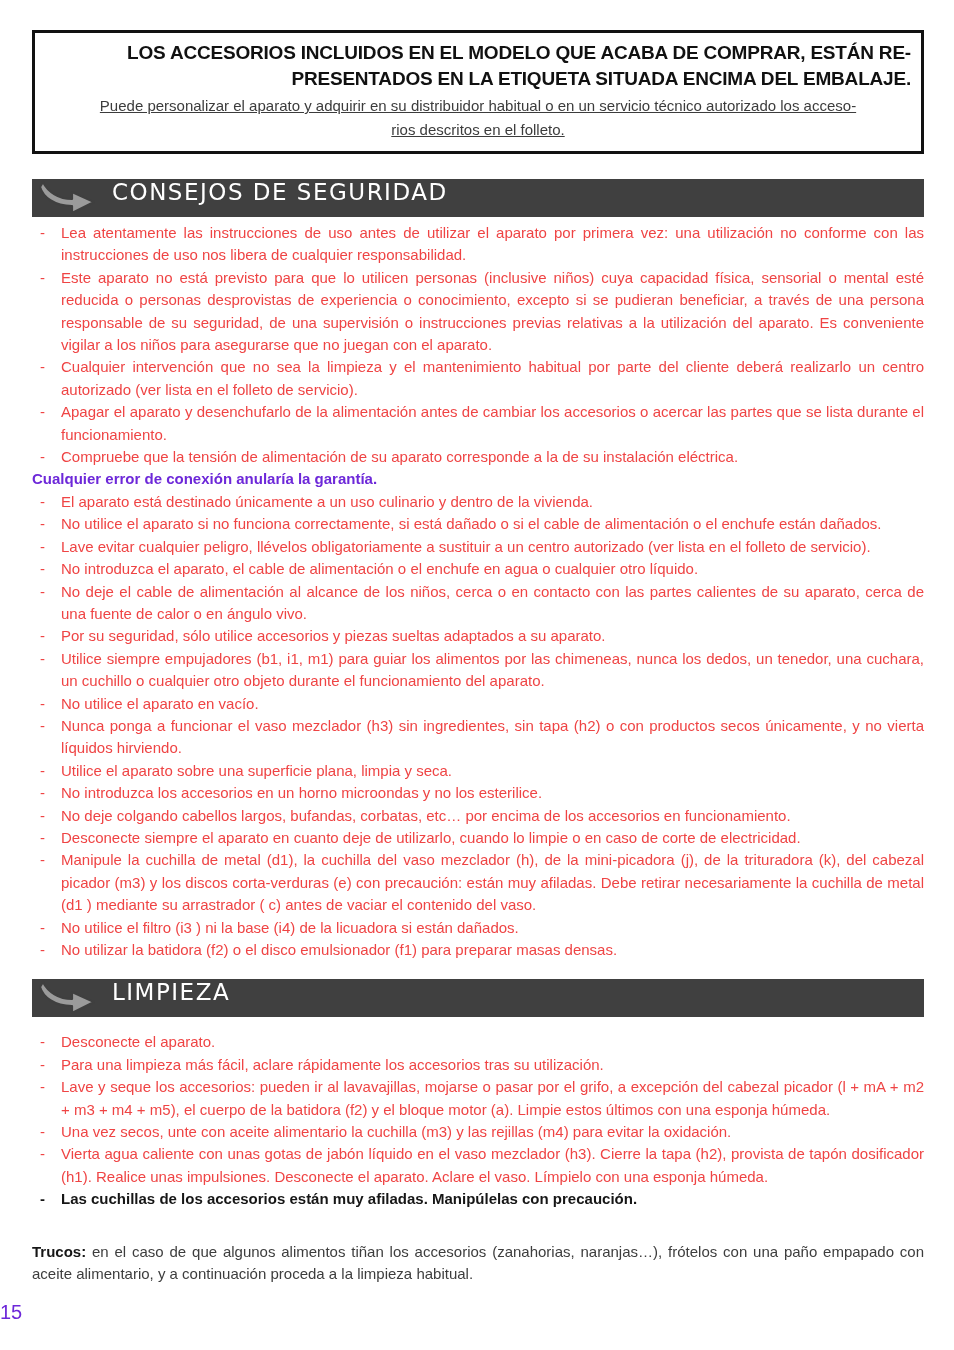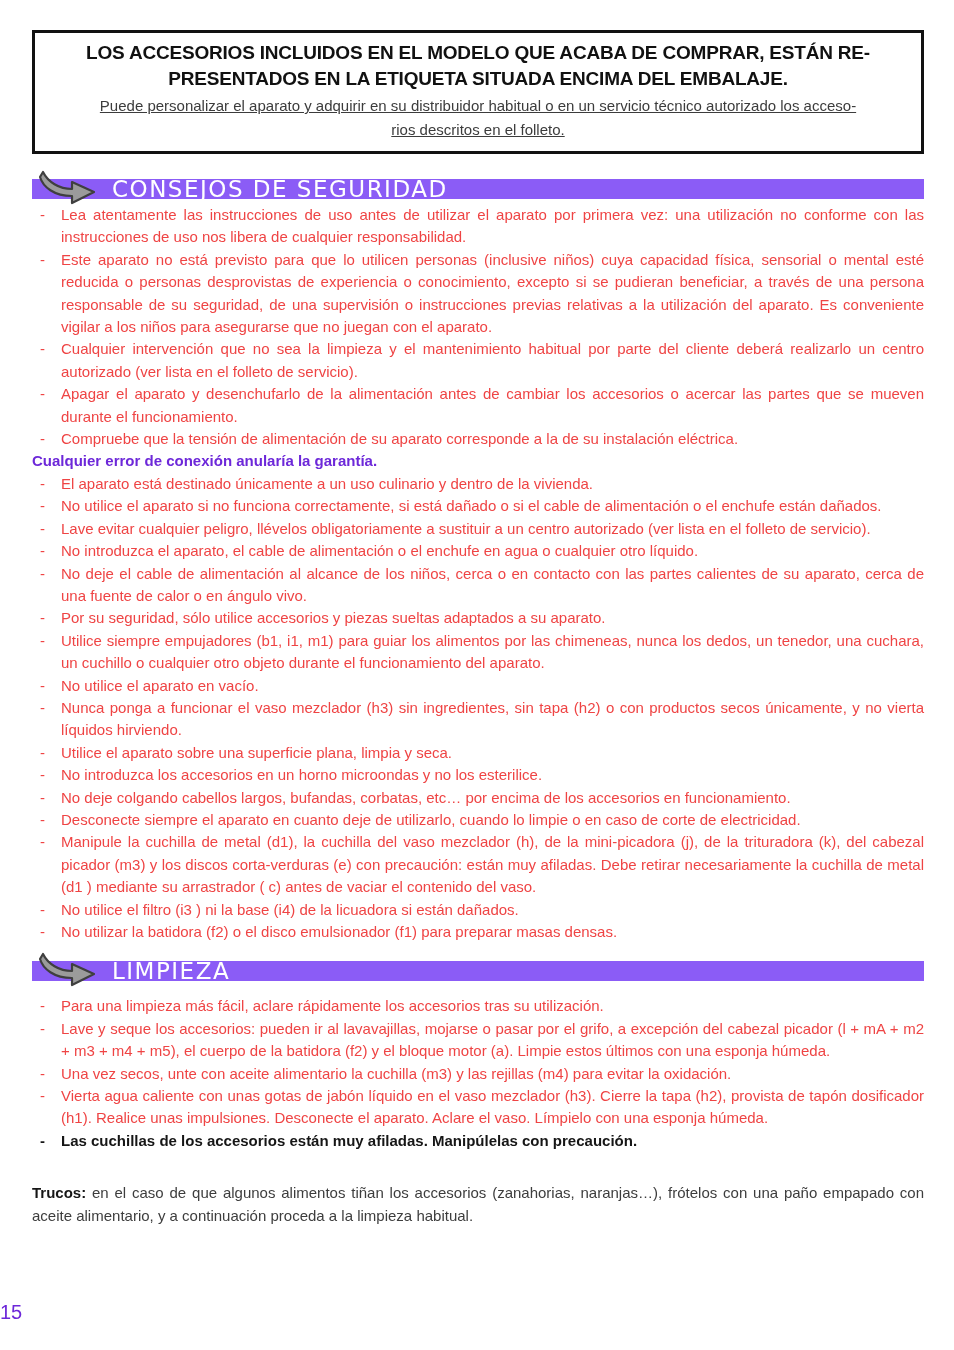--- a/index.html
+++ b/index.html
@@ -23,35 +23,35 @@
     border: 3px solid #111111;
     padding: 7px 10px 11px 10px;
     text-align: center;
   }
   .notice-title {
     font-weight: bold;
     font-size: 19px;
     line-height: 26px;
     color: #111111;
     letter-spacing: -0.2px;
+    text-align: right;
   }
   .notice-body {
     font-size: 15px;
     line-height: 21px;
     color: #3c3c3c;
     margin-top: 3px;
     text-decoration: underline;
   }
   
   .section-bar {
     margin-top: 25px;
-    background: #8b5cf6;
-    height: 20px;
+    background: #404040;
+    height: 38px;
     display: flex;
-    align-items: center;
     padding: 0 10px 0 6px;
   }
   .section-bar .icon {
     width: 62px;
     height: 40px;
     margin-right: 12px;
     display: flex;
     align-items: center;
     flex: 0 0 auto;
   }
@@ -135,21 +135,21 @@
           <path d="M4 3 C 9 13, 20 20, 33 20 L 33 13 L 55 23 L 33 34 L 33 27 C 15 27, 4 18, 1 8 Z" fill="#9b9b9b" stroke="#3f3f3f" stroke-width="2.2" stroke-linejoin="round"></path>
         </svg>
       </span>
       <h2 class="section-heading">CONSEJOS DE SEGURIDAD</h2>
     </div>
 
     <ul class="item-list">
       <li>Lea atentamente las instrucciones de uso antes de utilizar el aparato por primera vez: una utilización no conforme con las instrucciones de uso nos libera de cualquier responsabilidad.</li>
       <li>Este aparato no está previsto para que lo utilicen personas (inclusive niños) cuya capacidad física, sensorial o mental esté reducida o personas desprovistas de experiencia o conocimiento, excepto si se pudieran beneficiar, a través de una persona responsable de su seguridad, de una supervisión o instrucciones previas relativas a la utilización del aparato. Es conveniente vigilar a los niños para asegurarse que no juegan con el aparato.</li>
       <li>Cualquier intervención que no sea la limpieza y el mantenimiento habitual por parte del cliente deberá realizarlo un centro autorizado (ver lista en el folleto de servicio).</li>
-      <li>Apagar el aparato y desenchufarlo de la alimentación antes de cambiar los accesorios o acercar las partes que se mueven durante el funcionamiento.</li>
+      <li>Apagar el aparato y desenchufarlo de la alimentación antes de cambiar los accesorios o acercar las partes que se lista durante el funcionamiento.</li>
       <li>Compruebe que la tensión de alimentación de su aparato corresponde a la de su instalación eléctrica.</li>
       <li class="note">Cualquier error de conexión anularía la garantía.</li>
       <li>El aparato está destinado únicamente a un uso culinario y dentro de la vivienda.</li>
       <li>No utilice el aparato si no funciona correctamente, si está dañado o si el cable de alimentación o el enchufe están dañados.</li>
       <li>Lave evitar cualquier peligro, llévelos obligatoriamente a sustituir a un centro autorizado (ver lista en el folleto de servicio).</li>
       <li>No introduzca el aparato, el cable de alimentación o el enchufe en agua o cualquier otro líquido.</li>
       <li>No deje el cable de alimentación al alcance de los niños, cerca o en contacto con las partes calientes de su aparato, cerca de una fuente de calor o en ángulo vivo.</li>
       <li>Por su seguridad, sólo utilice accesorios y piezas sueltas adaptados a su aparato.</li>
       <li>Utilice siempre empujadores (b1, i1, m1) para guiar los alimentos por las chimeneas, nunca los dedos, un tenedor, una cuchara, un cuchillo o cualquier otro objeto durante el funcionamiento del aparato.</li>
       <li>No utilice el aparato en vacío.</li>
@@ -166,20 +166,21 @@
     <div class="section-bar" style="margin-top:18px;">
       <span class="icon">
         <svg viewBox="0 0 60 40" width="62" height="40" xmlns="http://www.w3.org/2000/svg">
           <path d="M4 3 C 9 13, 20 20, 33 20 L 33 13 L 55 23 L 33 34 L 33 27 C 15 27, 4 18, 1 8 Z" fill="#9b9b9b" stroke="#3f3f3f" stroke-width="2.2" stroke-linejoin="round"></path>
         </svg>
       </span>
       <h2 class="section-heading">LIMPIEZA</h2>
     </div>
 
     <ul class="item-list sec2-list">
+      <li>Desconecte el aparato.</li>
       <li>Para una limpieza más fácil, aclare rápidamente los accesorios tras su utilización.</li>
       <li>Lave y seque los accesorios: pueden ir al lavavajillas, mojarse o pasar por el grifo, a excepción del cabezal picador (l + mA + m2 + m3 + m4 + m5), el cuerpo de la batidora (f2) y el bloque motor (a). Limpie estos últimos con una esponja húmeda.</li>
       <li>Una vez secos, unte con aceite alimentario la cuchilla (m3) y las rejillas (m4) para evitar la oxidación.</li>
       <li>Vierta agua caliente con unas gotas de jabón líquido en el vaso mezclador (h3). Cierre la tapa (h2), provista de tapón dosificador (h1). Realice unas impulsiones. Desconecte el aparato. Aclare el vaso. Límpielo con una esponja húmeda.</li>
       <li class="bold">Las cuchillas de los accesorios están muy afiladas. Manipúlelas con precaución.</li>
     </ul>
 
     <p class="tips">
       <strong class="lead">Trucos:</strong>
       <span>en el caso de que algunos alimentos tiñan los accesorios (zanahorias, naranjas…), frótelos con una paño empapado con aceite alimentario, y a continuación proceda a la limpieza habitual.</span>

